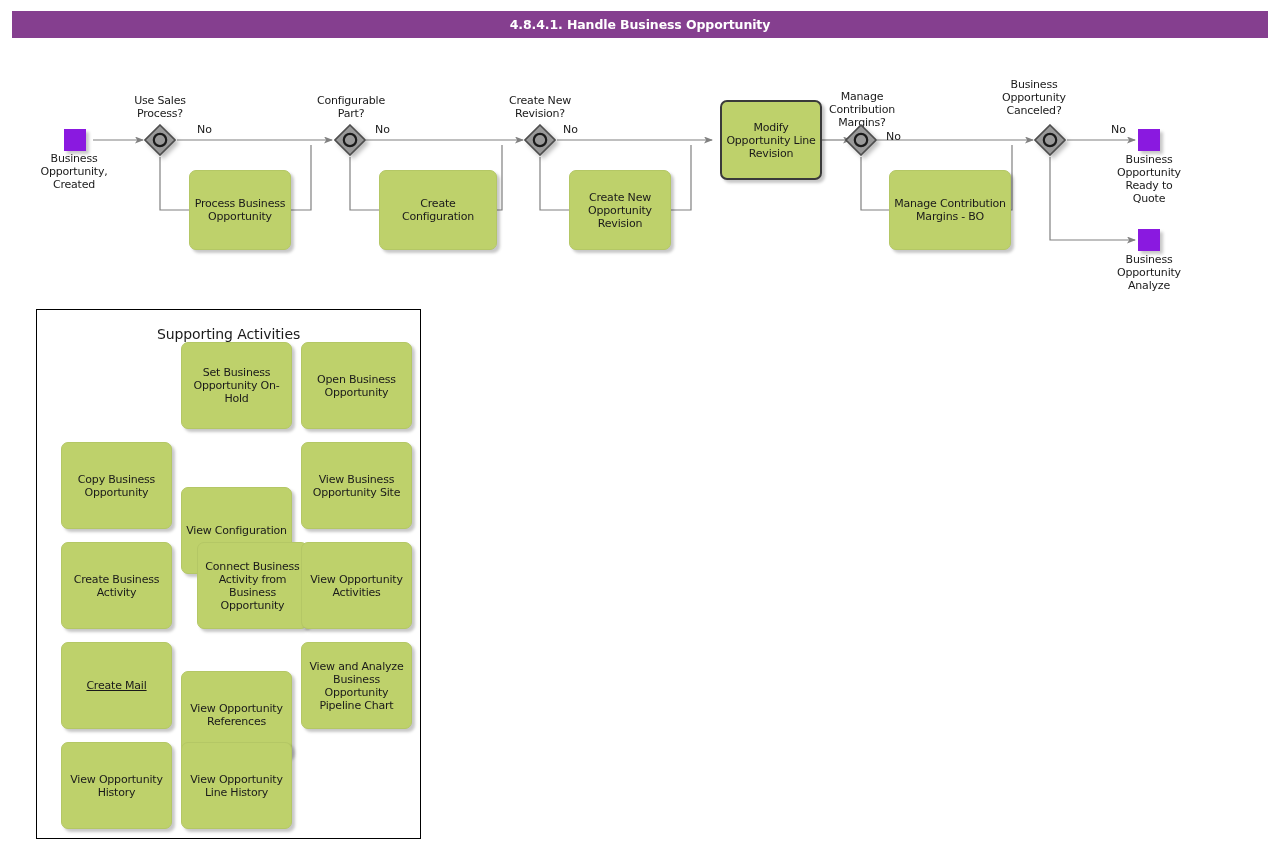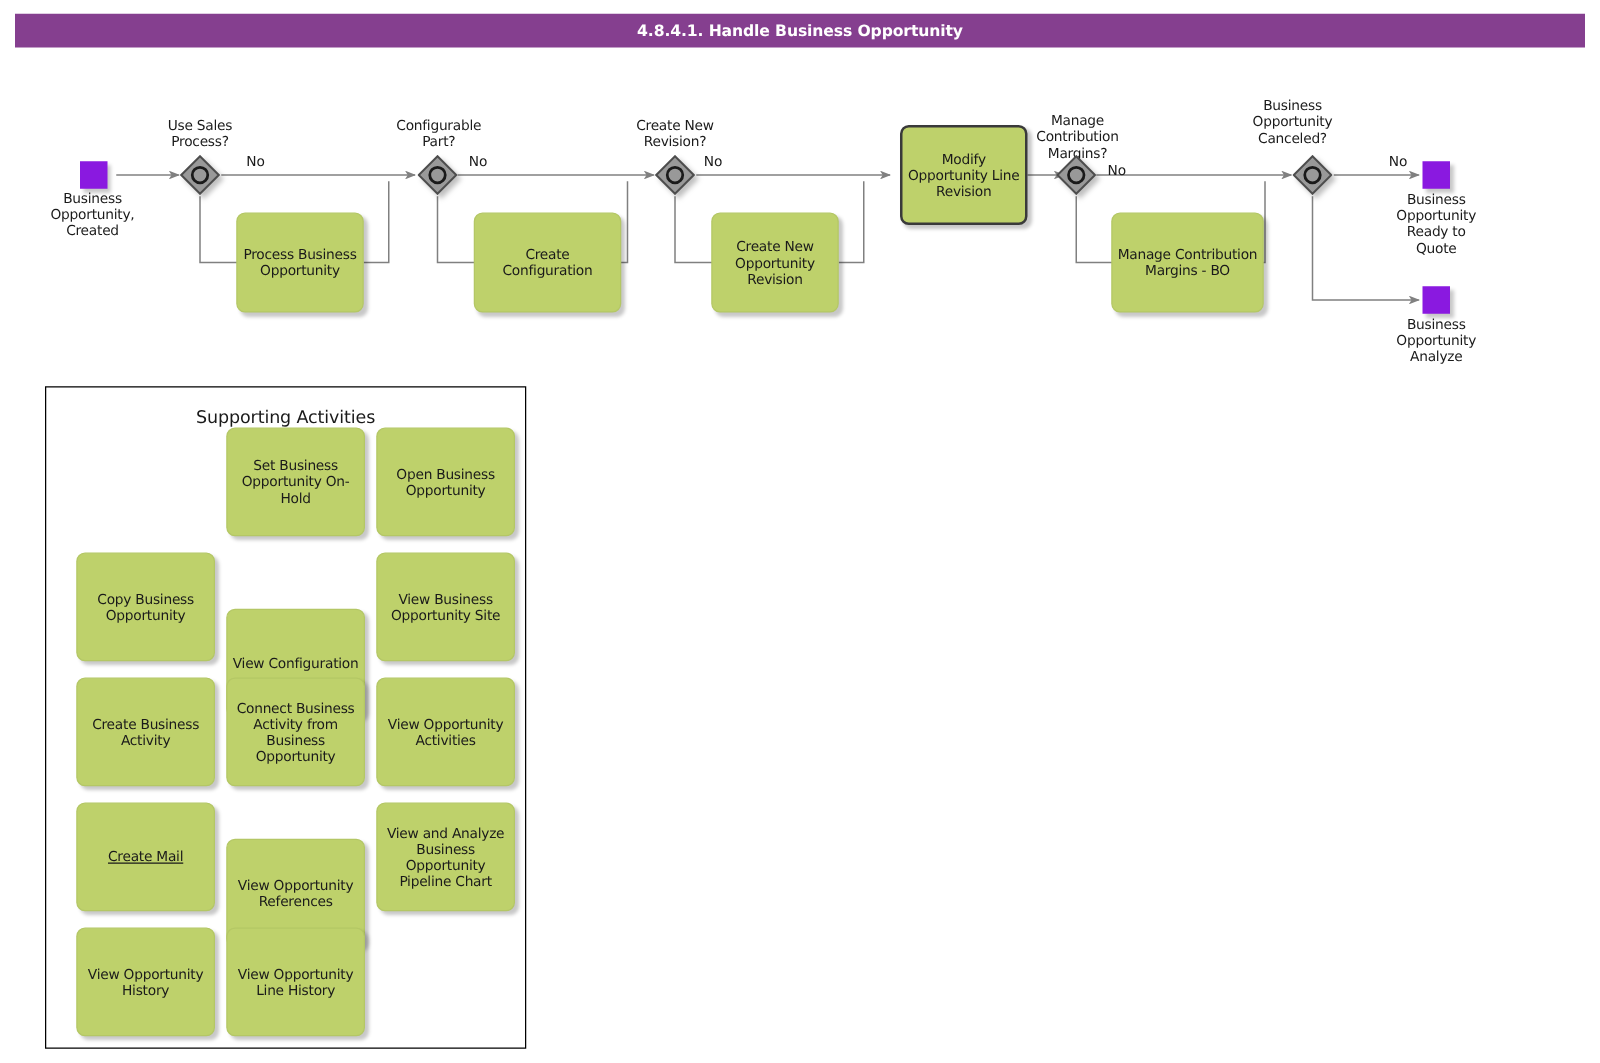--- a/index.html
+++ b/index.html
@@ -307,21 +307,21 @@
     <div class="support-cell task" style="left:144px; top:132px;margin-top:45px;">
       <span>View Configuration</span>
     </div>
     <div class="support-cell task" style="left:264px; top:132px;">
       <span>View Business Opportunity Site</span>
     </div>
 
     <div class="support-cell task" style="left:24px; top:232px;">
       <span>Create Business Activity</span>
     </div>
-    <div class="support-cell task" style="left:144px; top:232px;">
+    <div class="support-cell task" style="left:160px; top:232px;">
       <span>Connect Business Activity from Business Opportunity</span>
     </div>
     <div class="support-cell task" style="left:264px; top:232px;">
       <span>View Opportunity Activities</span>
     </div>
 
     <div class="support-cell task" style="left:24px; top:332px;text-decoration:underline;">
       <span>Create Mail</span>
     </div>
     <div class="support-cell task" style="left:144px; top:332px;margin-top:29px;">

